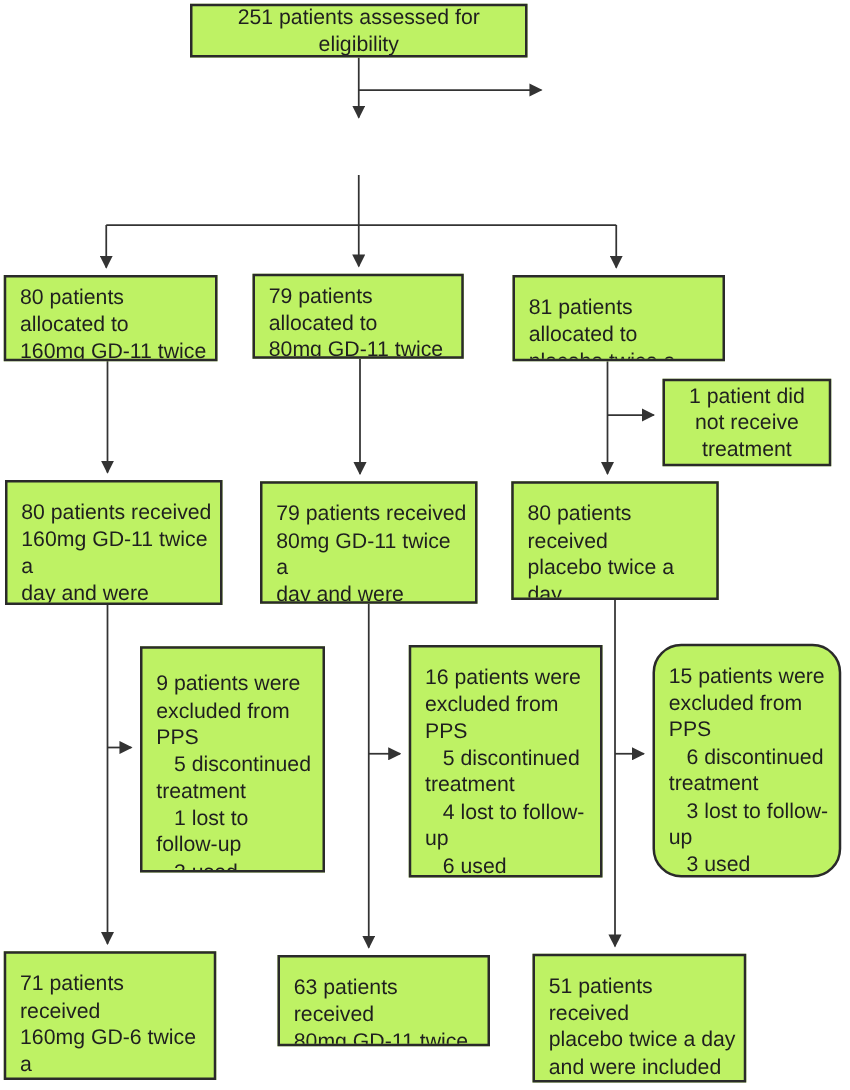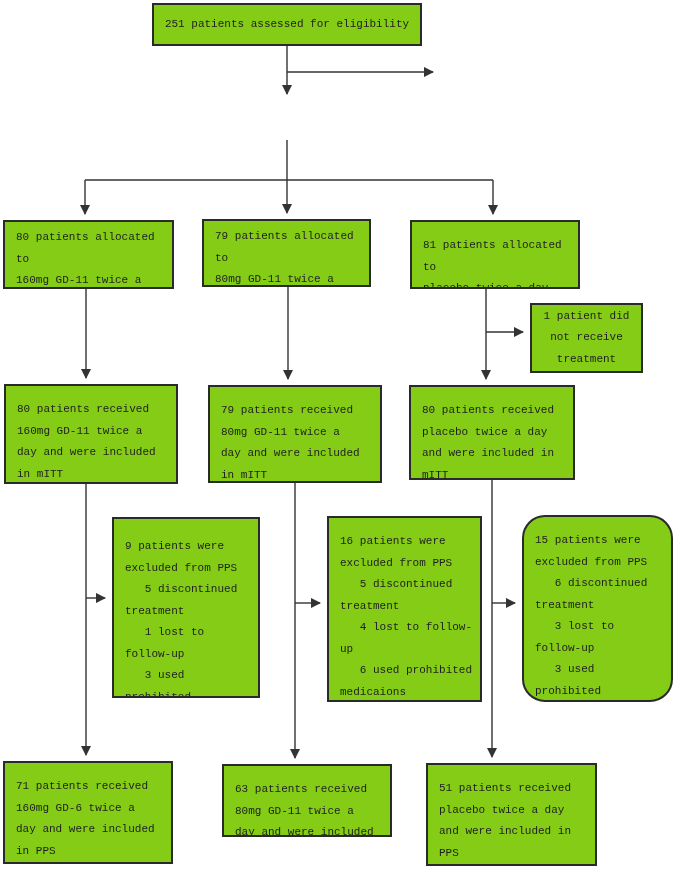--- a/index.html
+++ b/index.html
@@ -8,27 +8,26 @@
     width: 680px;
     height: 872px;
     background: #ffffff;
     font-family: "Liberation Sans", "DejaVu Sans", sans-serif;
     color: #1f1f1f;
     overflow: hidden;
   }
   .node {
     position: absolute;
     border: 2px solid #2a2a2a;
-    background: #84cc16;
+    background: #bef264;
     box-sizing: border-box;
-    font-size: 11px;
+    font-size: 17px;
     line-height: 21.5px;
     white-space: pre-wrap;
     overflow: hidden;
-    font-family: Liberation Mono, monospace;
   }
   .left   { text-align: left; padding: 10px 6px 0 11px; }
   .center {
     display: flex; align-items: center; justify-content: center;
     text-align: center; padding: 0 4px;
   }
   .pad-sm { padding-top: 5px; }
   .pad-md { padding-top: 13px; }
   .pad-lg { padding-top: 17px; }
   #arrows { position: absolute; left: 0; top: 0; pointer-events: none; }
@@ -80,21 +79,21 @@
 160mg GD-11 twice a
 day</div>
 
   <div class="node left pad-sm" style="left:202px; top:219px; width:169px; height:68px;">79 patients allocated to
 80mg GD-11 twice a
 day</div>
 
   <div class="node left pad-md" style="left:410px; top:220px; width:170px; height:69px;">81 patients allocated to
 placebo twice a day</div>
 
-  <div class="node center" style="left:530px; top:303px; width:113px; height:70px;">1 patient did
+  <div class="node center" style="left:530px; top:303px; width:135px; height:70px;">1 patient did
 not receive
 treatment</div>
 
   <div class="node left pad-md" style="left:4px;   top:384px; width:174px; height:100px;">80 patients received
 160mg GD-11 twice a
 day and were included
 in mITT</div>
 
   <div class="node left pad-md" style="left:208px; top:385px; width:174px; height:98px;">79 patients received
 80mg GD-11 twice a

